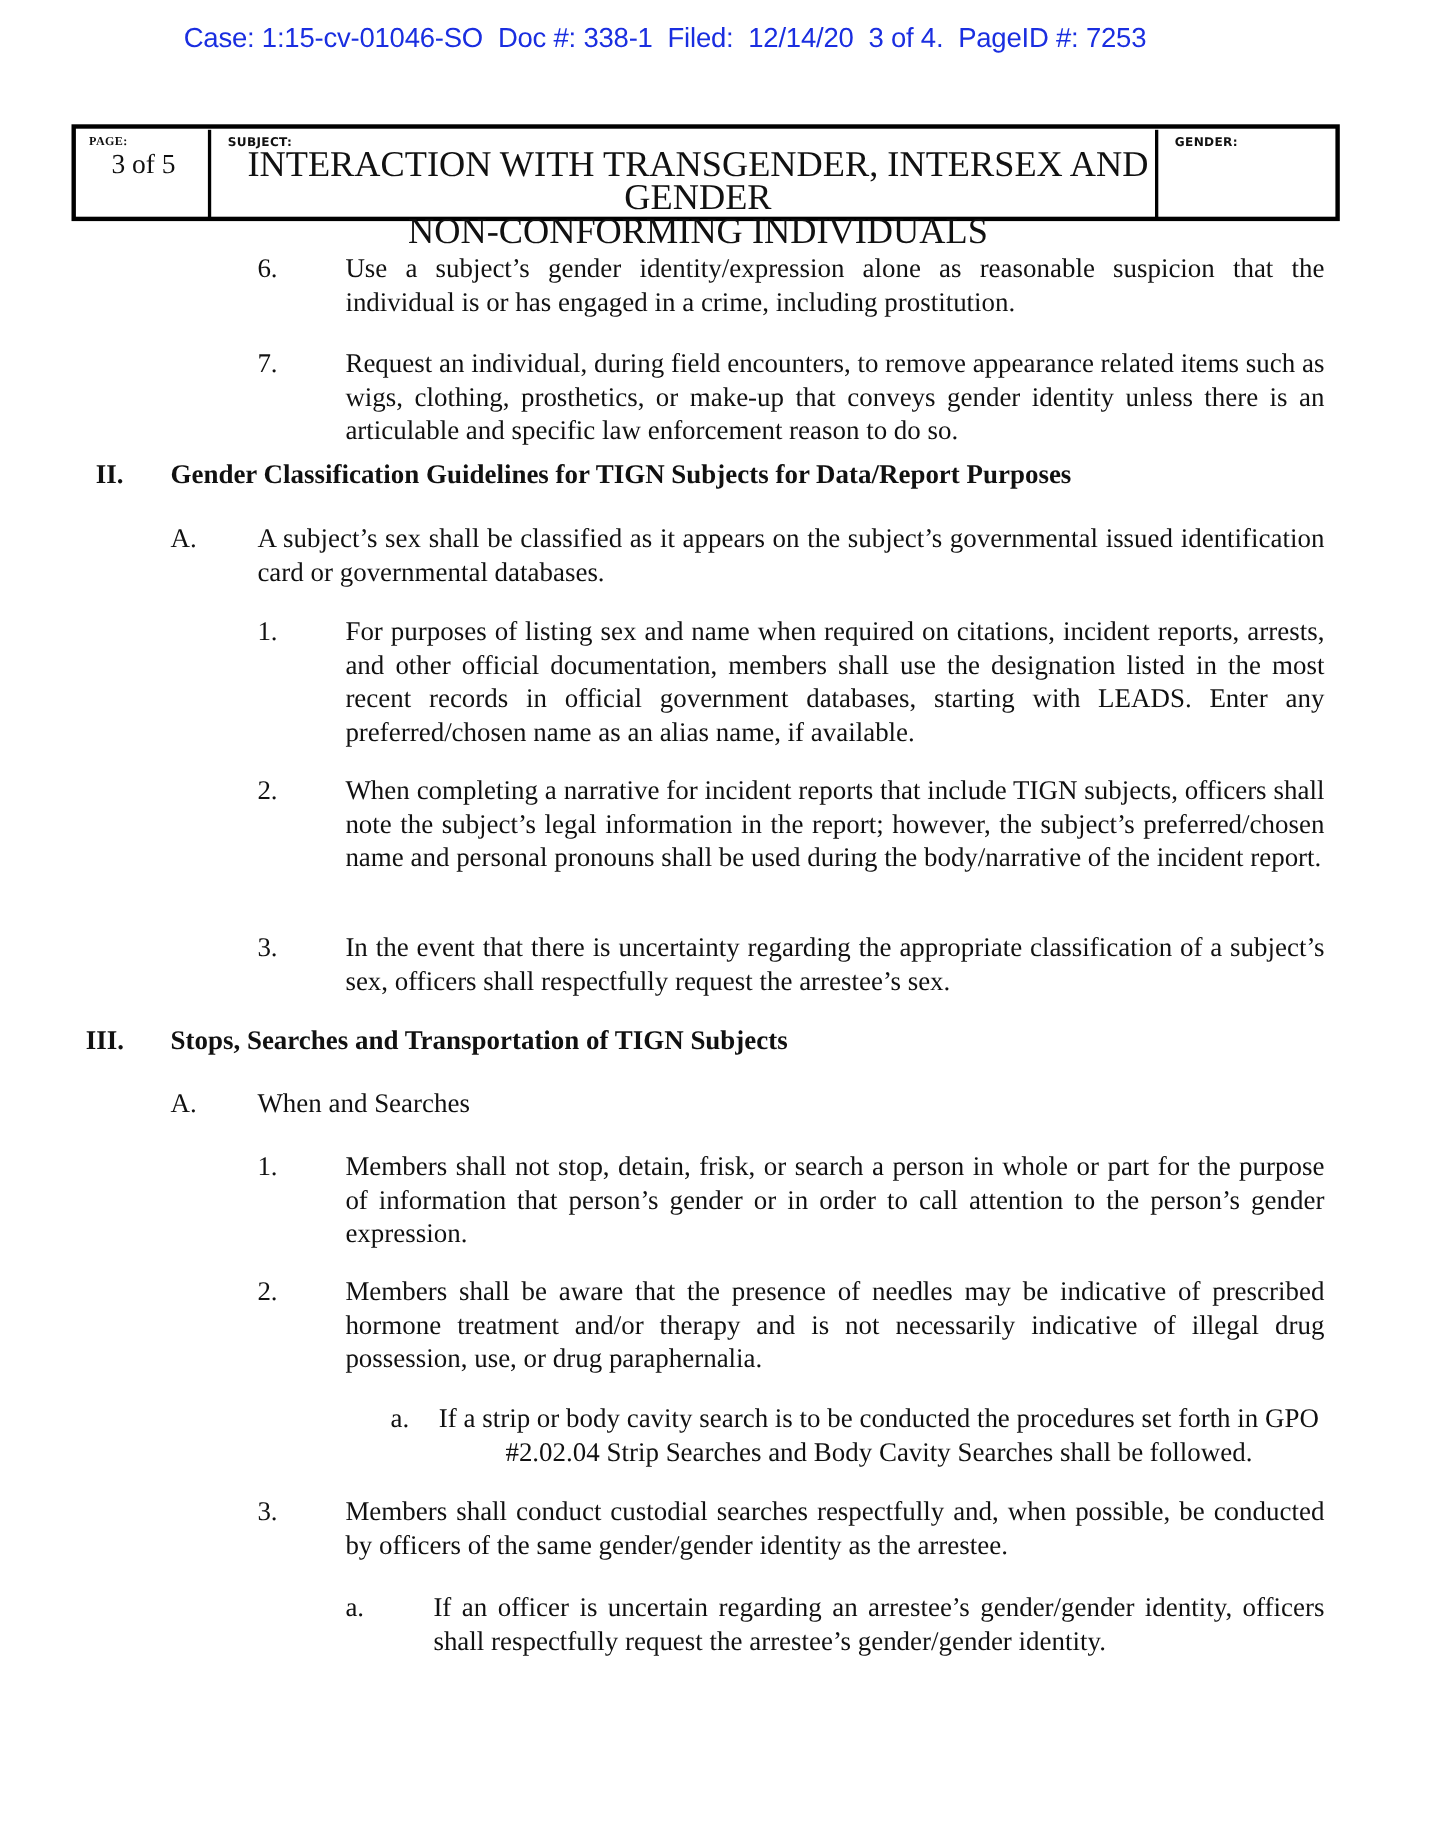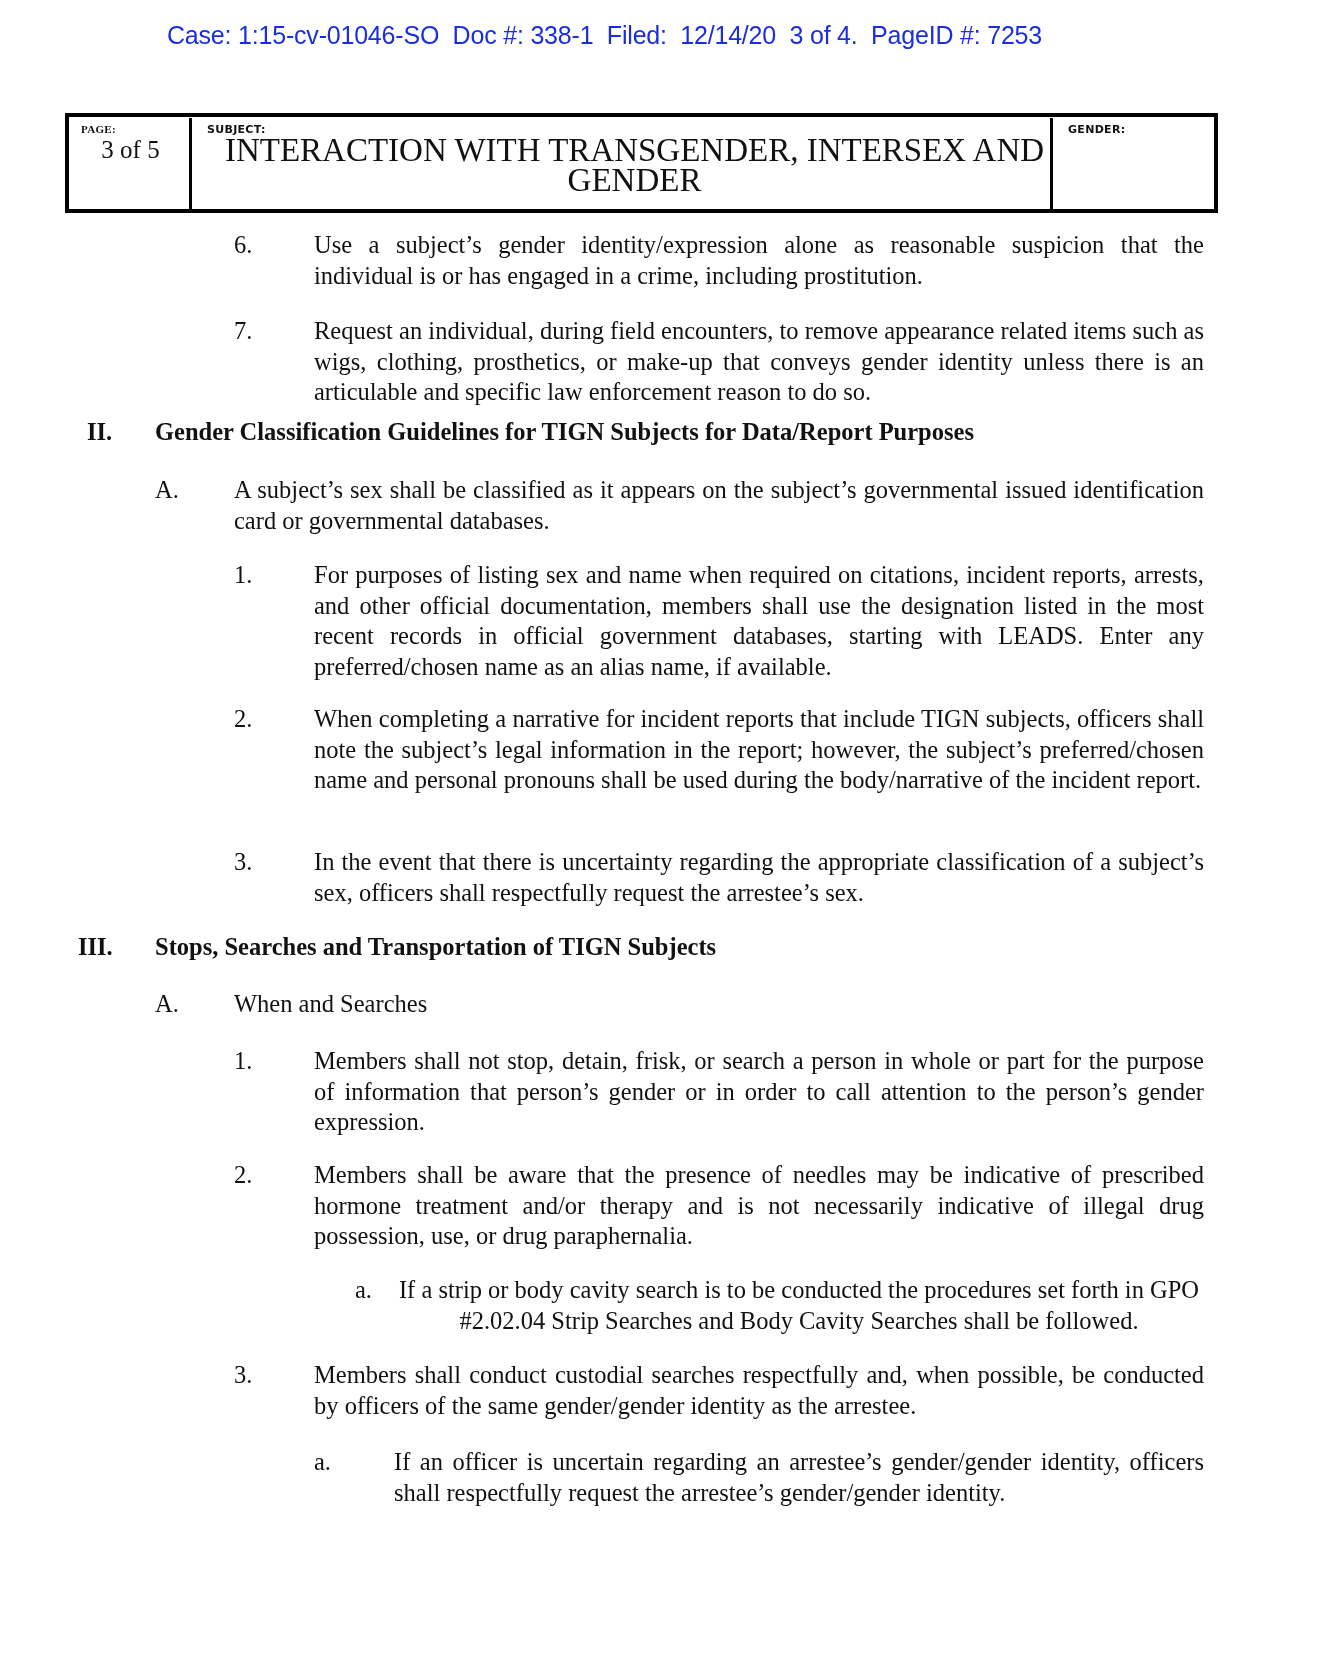--- a/index.html
+++ b/index.html
@@ -1,20 +1,20 @@
 <!DOCTYPE html>
 <html><head>
 <meta charset="utf-8">
 <style>
   * { margin:1px; padding:0; box-sizing:border-box; }
   html, body { width:1320px; height:1678px; background:#ffffff; overflow:hidden; }
   body { position:relative; font-family:"Liberation Serif", "DejaVu Serif", serif; color:#111; }
   .page-edge { position:absolute; left:1318px; top:0; width:1px; height:1678px; background:#9a9a9a; }
   .stamp { position:absolute; left:164px; top:18px; font-family:"Liberation Sans", "DejaVu Sans", sans-serif; font-size:25px; color:#1a2ee0; white-space:pre; letter-spacing:-0.2px; }
-  .hdr { position:absolute; left:62px; top:110px; width:1153px; height:100px; border:4px solid #000; display:flex; }
+  .hdr { position:absolute; left:62px; top:110px; width:1153px; height:88px; border:4px solid #000; display:flex; }
   .hdr-cell { position:relative; height:100%; }
   .hdr-page { width:122px; border-right:3px solid #000; }
   .hdr-subj { flex:1; border-right:3px solid #000; }
   .hdr-num { width:158px; }
   .hdr-label { position:absolute; top:4px; left:10px; font-size:11px; font-weight:bold; font-family:"Liberation Serif", serif; letter-spacing:0.3px; }
   .hdr-label.sans { font-family:"DejaVu Sans", "Liberation Sans", sans-serif; font-size:11px; left:12px; }
   .hdr-pageval { position:absolute; top:17px; left:0; width:100%; text-align:center; font-size:25px; }
   .hdr-title { position:absolute; top:15px; left:0; width:100%; text-align:center; font-size:33px; line-height:30px; padding-left:23px; }
   .p { position:absolute; font-size:24.5px; line-height:30.5px; text-align:justify; }
   .num { position:absolute; font-size:24.5px; line-height:30.5px; }
@@ -29,20 +29,21 @@
 
 <div class="hdr">
   <div class="hdr-cell hdr-page">
     <span class="hdr-label">PAGE:</span>
     <span class="hdr-pageval">3 of 5</span>
   </div>
   <div class="hdr-cell hdr-subj">
     <span class="hdr-label sans">SUBJECT:</span>
     <div class="hdr-title">
       <div>INTERACTION WITH TRANSGENDER, INTERSEX AND GENDER</div>
+      <div>NON-CONFORMING INDIVIDUALS</div>
     </div>
   </div>
   <div class="hdr-cell hdr-num">
     <span class="hdr-label sans">GENDER:</span>
     <span></span>
   </div>
 </div>
 
 <div class="num" style="left:231px; top:227px;">6.</div>
 <div class="p" style="left:311px; top:227px; width:890px;">Use a subject’s gender identity/expression alone as reasonable suspicion that the individual is or has engaged in a crime, including prostitution.</div>

